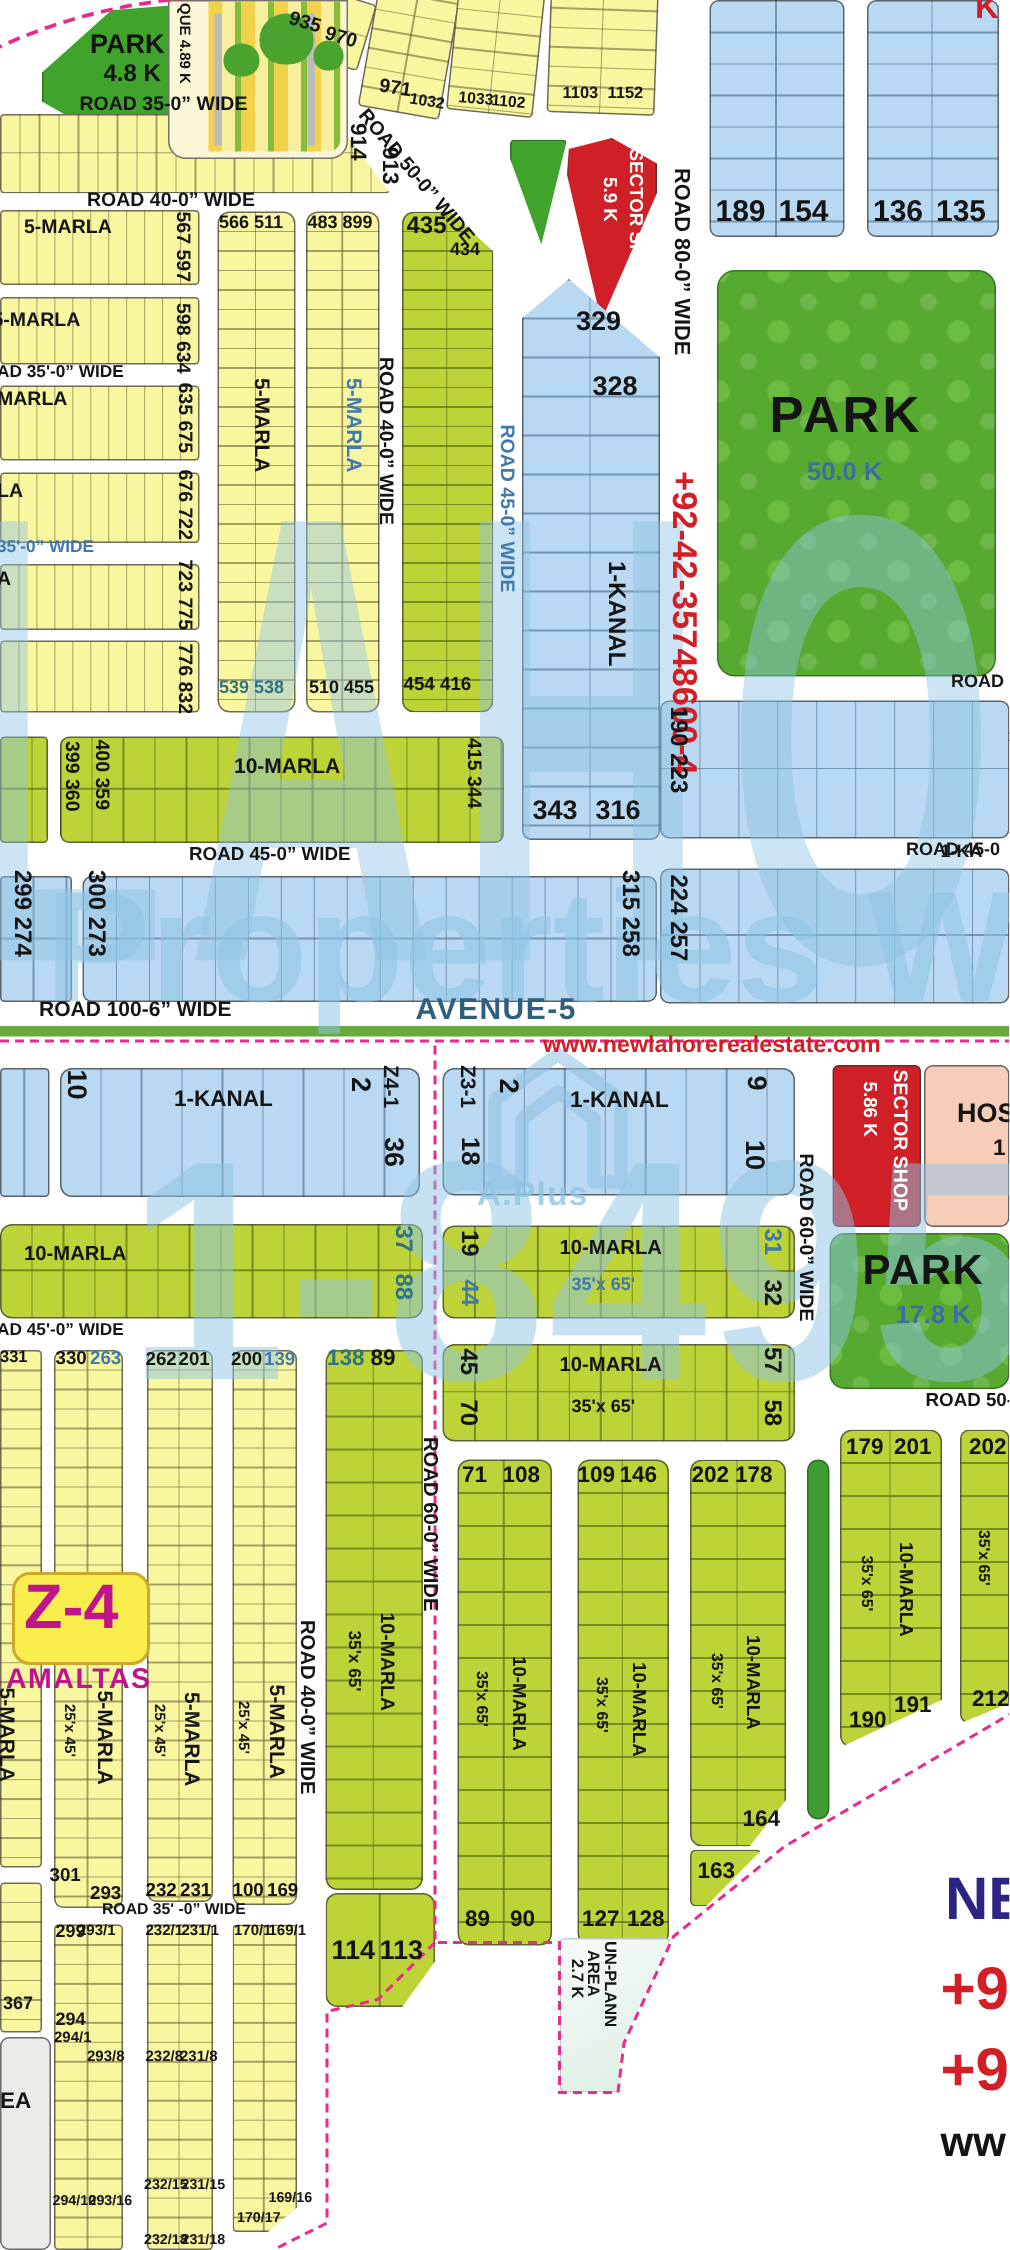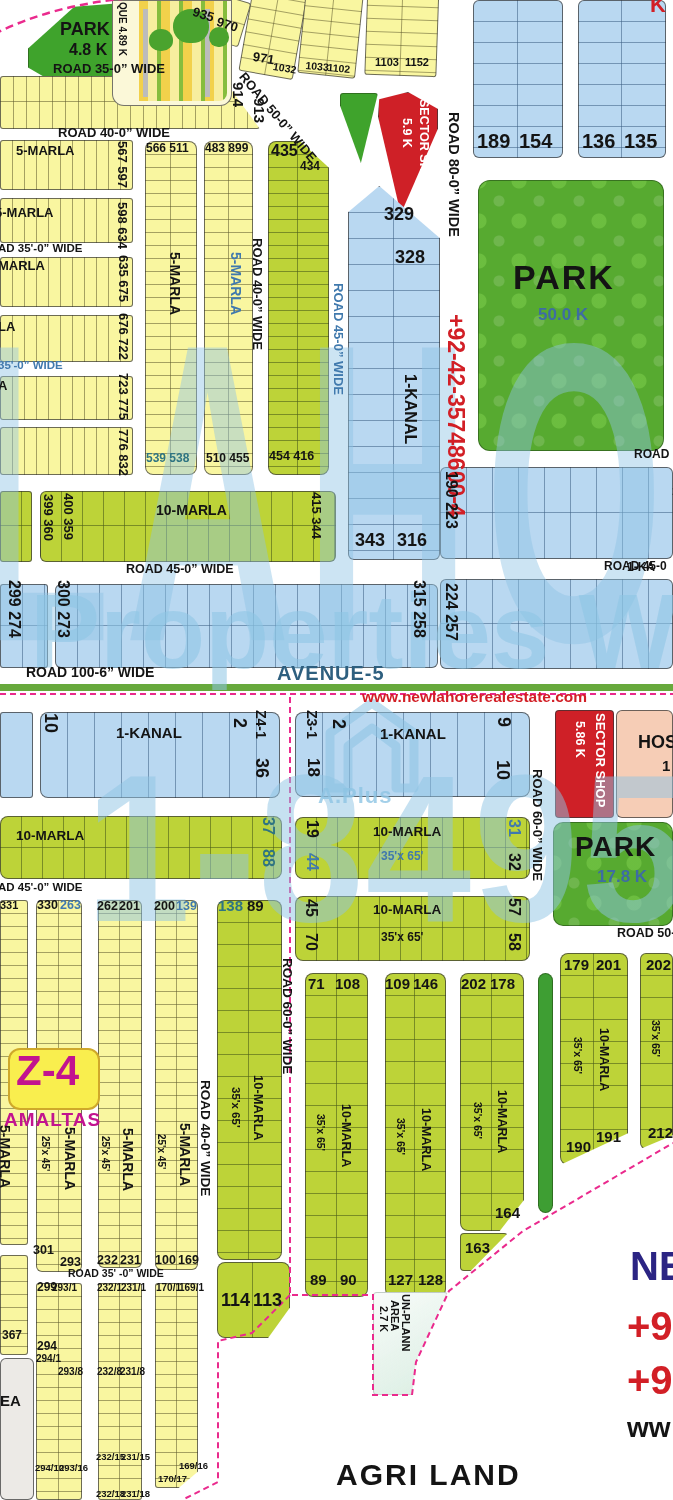--- a/index.html
+++ b/index.html
@@ -283,21 +283,20 @@
     <div class="lbl" style="left: 121px; top: 1452px; font-size: 9.5px; color: rgb(20, 20, 20);">231/15</div>
     <div class="lbl" style="left: 35px; top: 1463px; font-size: 9.5px; color: rgb(20, 20, 20);">294/10</div>
     <div class="lbl" style="left: 59px; top: 1463px; font-size: 9.5px; color: rgb(20, 20, 20);">293/16</div>
     <div class="lbl" style="left: 179px; top: 1461px; font-size: 9.5px; color: rgb(20, 20, 20);">169/16</div>
     <div class="lbl" style="left: 158px; top: 1474px; font-size: 9.5px; color: rgb(20, 20, 20);">170/17</div>
     <div class="lbl" style="left: 96px; top: 1489px; font-size: 9.5px; color: rgb(20, 20, 20);">232/18</div>
     <div class="lbl" style="left: 121px; top: 1489px; font-size: 9.5px; color: rgb(20, 20, 20);">231/18</div>
     <div class="lbl" style="left: 221px; top: 1291px; font-size: 18px; color: rgb(20, 20, 20);">114</div>
     <div class="lbl" style="left: 253px; top: 1291px; font-size: 18px; color: rgb(20, 20, 20);">113</div>
     <div class="lbl" style="left: 0px; top: 1393px; font-size: 15px; color: rgb(20, 20, 20);">EA</div>
-    <div class="lbl" style="left: 336px; top: 1460px; font-size: 30px; color: rgb(20, 20, 20); letter-spacing: 2px;">AGRI LAND</div>
     <div class="lbl" style="left: 630px; top: 1246px; font-size: 40px; color: rgb(43, 36, 131);">NE</div>
     <div class="lbl" style="left: 627px; top: 1306px; font-size: 40px; color: rgb(210, 31, 38);">+9</div>
     <div class="lbl" style="left: 627px; top: 1360px; font-size: 40px; color: rgb(210, 31, 38);">+9</div>
     <div class="lbl" style="left: 627px; top: 1414px; font-size: 28px; color: rgb(20, 20, 20);">ww</div>
     <div class="wm" style="left: -30px; top: 248px; font-size: 230px; letter-spacing: 14px; color: rgba(141, 196, 228, 0.45); transform: scale(1, 1.85);">LAHO</div>
     <div class="wm" style="left: 30px; top: 572px; font-size: 105px; letter-spacing: 0px; color: rgba(141, 196, 228, 0.55);">Properties W</div>
     <div class="wm" style="left: 85px; top: 728px; font-size: 190px; letter-spacing: 2px; color: rgba(141, 196, 228, 0.5); transform: scale(1, 1.1);">1-84953</div>
     <div class="wm" style="left: 318px; top: 783px; font-size: 22px; letter-spacing: 1px; color: rgba(141, 196, 228, 0.8);">A.Plus</div>
   </div>
 

